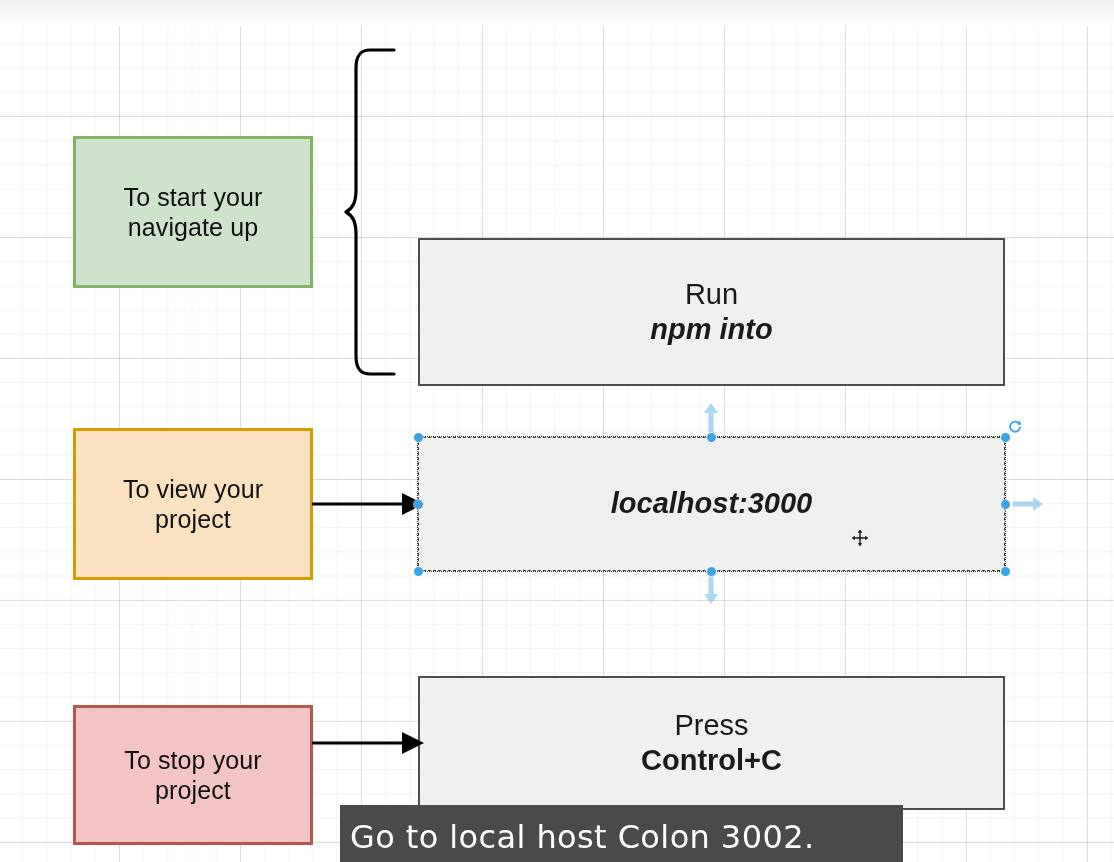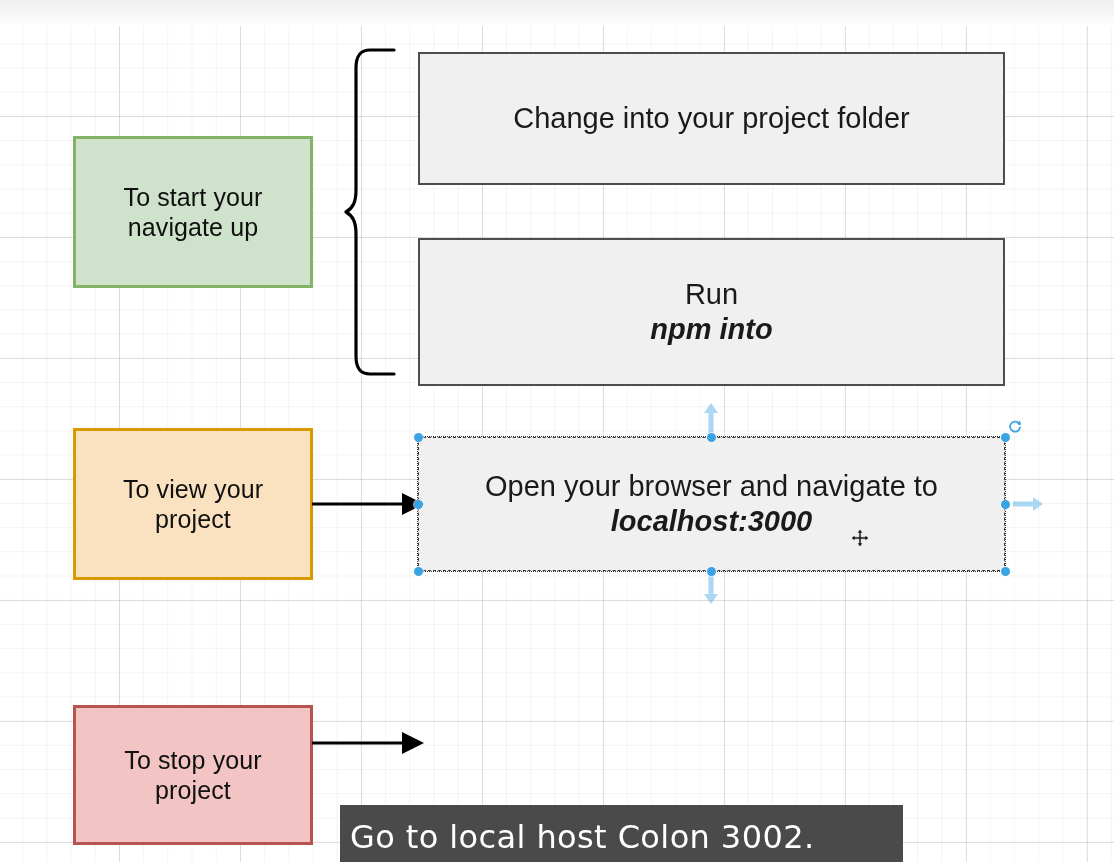--- a/index.html
+++ b/index.html
@@ -142,23 +142,20 @@
     <path d="M50 6 H26 C16 6 12 12 12 24 V146 C12 158 9 164 2 168 C9 172 12 178 12 190 V312 C12 324 16 330 26 330 H50" fill="none" stroke="#000000" stroke-width="3.2" stroke-linecap="round" stroke-linejoin="round"></path>
   </svg>
 
   <div class="node tag green" style="left:73px; top:136px; width:240px; height:152px;">
     <div>
       <span>To start your</span><br>
       <span>navigate up</span>
     </div>
   </div>
 
-  <div class="node grey" style="left:418px; top:52px; width:587px; height:133px;">
-    <div>Change into your project folder</div>
-  </div>
 
   <div class="node grey" style="left:418px; top:238px; width:587px; height:148px;">
     <div>
       <span>Run</span>
       <span class="sub-bold-italic">npm into</span>
     </div>
   </div>
 
   <div class="node tag orange" style="left:73px; top:428px; width:240px; height:152px;">
     <div>
@@ -167,21 +164,20 @@
     </div>
   </div>
 
   <svg class="connector" style="left:310px; top:488px; width:116px; height:32px;" viewBox="0 0 116 32" xmlns="http://www.w3.org/2000/svg">
     <line x1="2" y1="16" x2="92" y2="16" stroke="#000000" stroke-width="3.2"></line>
     <polygon points="92,5 114,16 92,27" fill="#000000"></polygon>
   </svg>
 
   <div class="node grey selected" style="left:418px; top:437px; width:587px; height:134px;">
     <div>
-      <span>Open your browser and navigate to</span>
       <span class="sub-bold-italic">localhost:3000</span>
     </div>
   </div>
 
   <div class="handle" style="left:413.5px; top:432.5px;"></div>
   <div class="handle" style="left:707px;   top:432.5px;"></div>
   <div class="handle" style="left:1000.5px;top:432.5px;"></div>
   <div class="handle" style="left:413.5px; top:499.5px;"></div>
   <div class="handle" style="left:1000.5px;top:499.5px;"></div>
   <div class="handle" style="left:413.5px; top:566.5px;"></div>
@@ -212,18 +208,24 @@
       <span>To stop your</span><br>
       <span>project</span>
     </div>
   </div>
 
   <svg class="connector" style="left:310px; top:727px; width:116px; height:32px;" viewBox="0 0 116 32" xmlns="http://www.w3.org/2000/svg">
     <line x1="2" y1="16" x2="92" y2="16" stroke="#000000" stroke-width="3.2"></line>
     <polygon points="92,5 114,16 92,27" fill="#000000"></polygon>
   </svg>
 
+  <div class="node grey" style="left:418px; top:676px; width:587px; height:134px;">
+    <div>
+      <span>Press</span>
+      <span class="sub-bold">Control+C</span>
+    </div>
+  </div>
 
   <div id="caption">
     <span>Go to local host Colon 3002.</span>
   </div>
 
 </div>
 
 </body></html>

